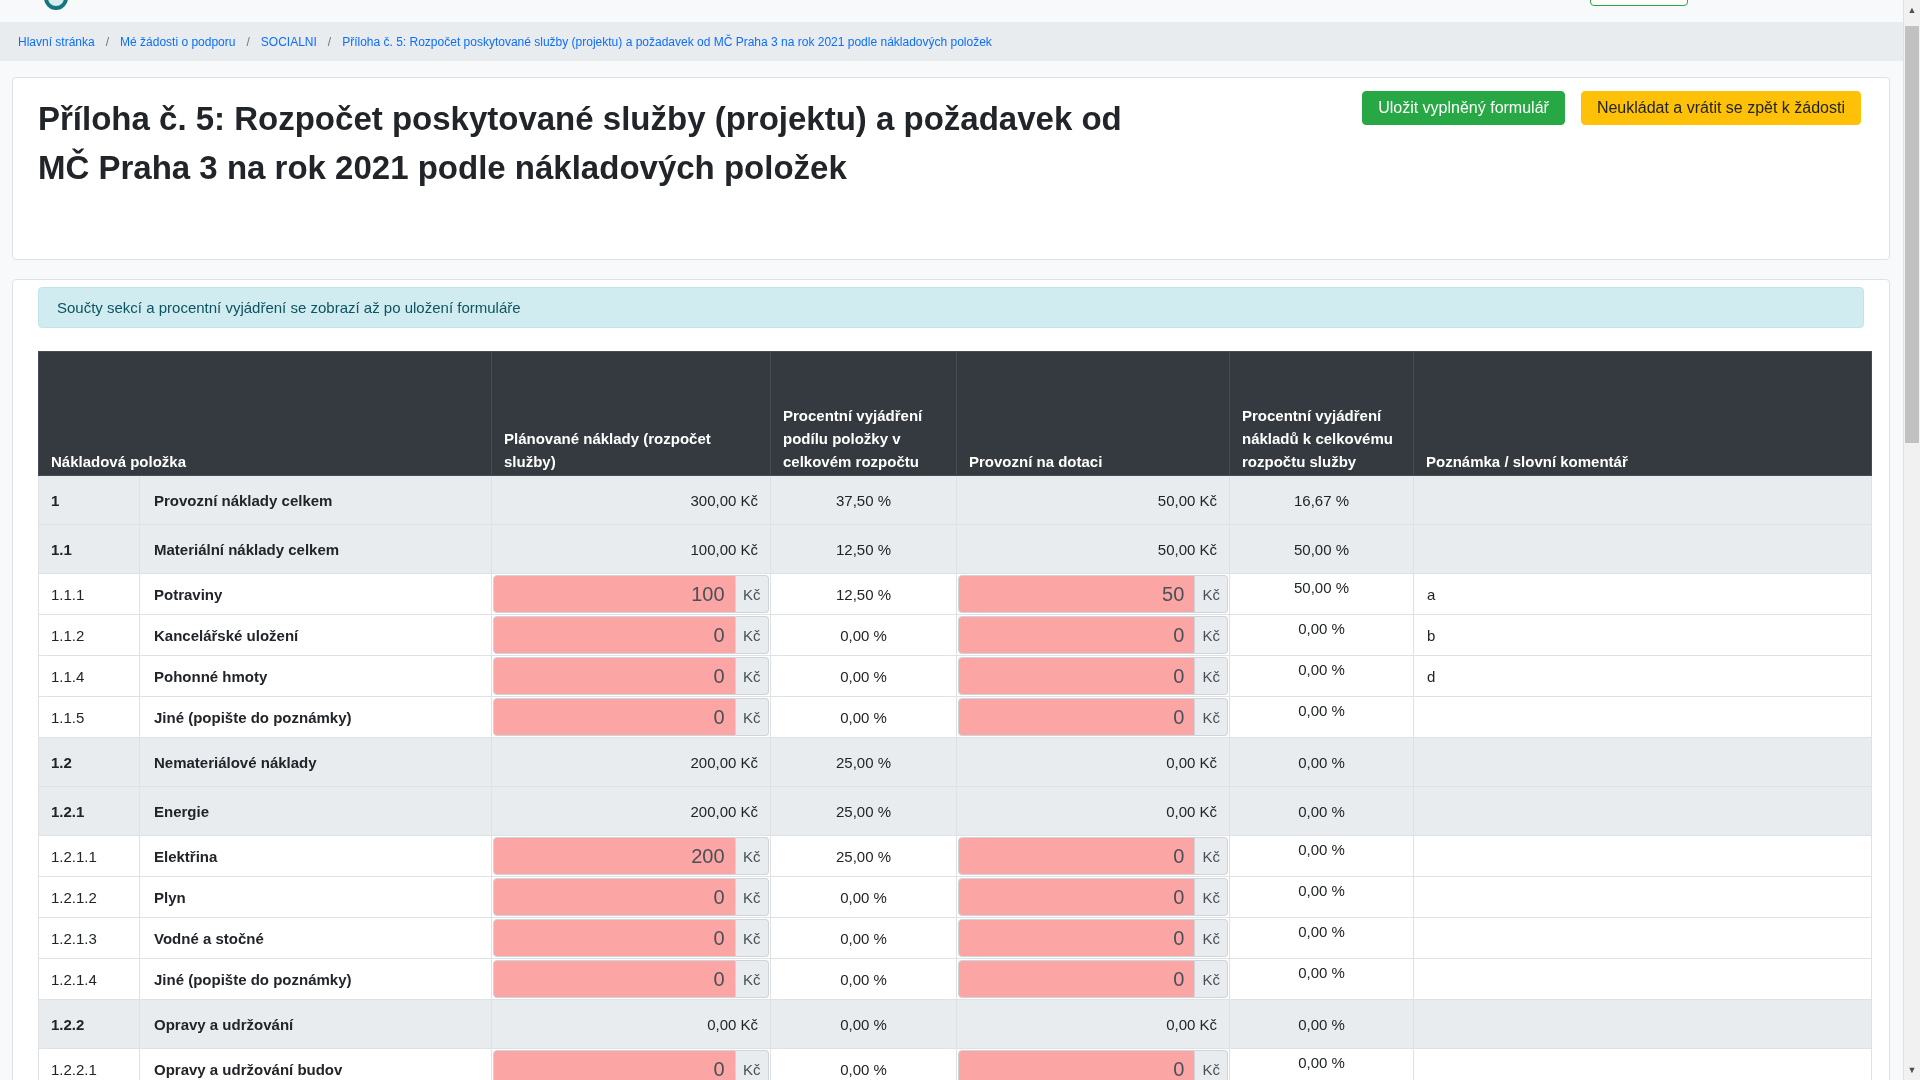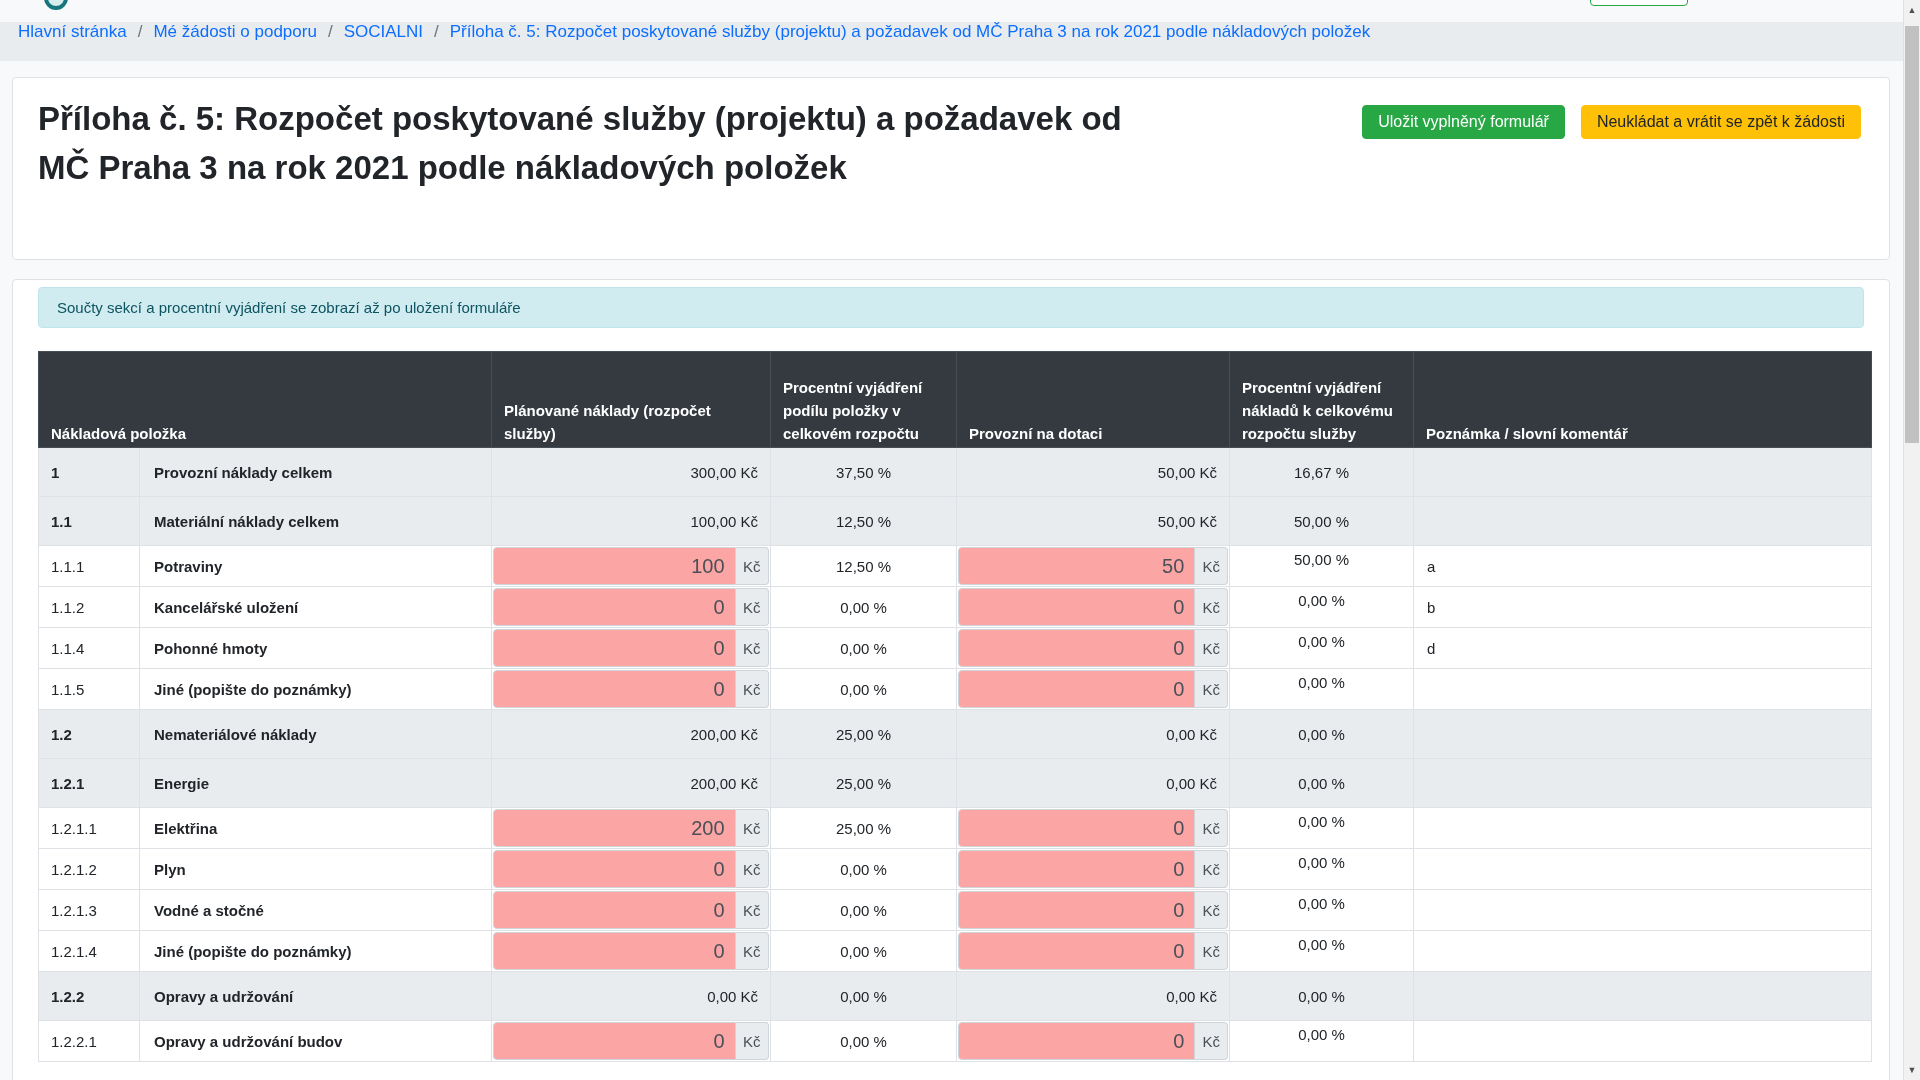--- a/index.html
+++ b/index.html
@@ -5,45 +5,45 @@
   * { margin:0; padding:0; box-sizing:border-box; }
   html,body { width:1920px; height:1080px; overflow:hidden; background:#f8f9fa;
     font-family:"Liberation Sans", sans-serif; color:#212529; }
 
   .top-strip { position:relative; height:22px; background:#f8f9fa; }
   .logo-circle { position:absolute; left:44px; top:-14px; width:24px; height:24px;
     border-radius:50%; border:4px solid #17757d; background:#d6ecee; }
   .ghost-btn { position:absolute; left:1590px; top:-30px; width:98px; height:36px;
     background:#fff; border:1px solid #28a745; border-radius:4px; }
 
-  .breadcrumb-bar { height:39px; background:#e9ecef; display:flex; align-items:flex-start;
-    padding:0 18px; font-size:17px; white-space:nowrap; overflow:hidden; }
+  .breadcrumb-bar { height:39px; background:#e9ecef; display:flex; align-items:center;
+    padding:0 18px; font-size:12px; white-space:nowrap; overflow:hidden; }
   .crumb { color:#0d6efd; text-decoration:none; cursor:pointer; }
   .crumb-sep { color:#6c757d; margin:0 11px; }
 
   .card { background:#fff; border:1px solid #dee2e6; border-radius:4px;
     margin:0 12px; width:1878px; }
   .title-card { margin-top:16px; position:relative; padding:16px 25px 17px 25px; height:183px; overflow:hidden; }
   .page-title { font-size:33px; line-height:49px; font-weight:700; max-width:1100px; }
-  .title-actions { position:absolute; top:27px; right:28px; display:flex; gap:16px; }
+  .title-actions { position:absolute; top:13px; right:28px; display:flex; gap:16px; }
   .btn { font-size:16px; padding:7px 15px; border-radius:4px; border:1px solid transparent;
     cursor:pointer; font-family:inherit; white-space:nowrap; }
   .btn-save { background:#28a745; border-color:#28a745; color:#fff; }
   .btn-cancel { background:#ffc107; border-color:#ffc107; color:#212529; }
 
   .content-card { margin-top:19px; padding:7px 25px 40px 25px; height:1000px; overflow:hidden; }
   .alert-info { background:#d1ecf1; border:1px solid #bee5eb; border-radius:4px;
     color:#0c5460; font-size:15px; padding:11px 18px; margin-bottom:23px; }
 
   table.budget { border-collapse:collapse; table-layout:fixed; width:1833px; }
   .budget col.c1{width:101px}.budget col.c2{width:352px}.budget col.c3{width:279px}
   .budget col.c4{width:186px}.budget col.c5{width:273px}.budget col.c6{width:184px}
   .budget col.c7{width:458px}
   .budget thead th { background:#343a40; color:#fff; font-size:15px; font-weight:700;
-    text-align:left; vertical-align:bottom; padding:2px 12px; height:96px;
+    text-align:left; vertical-align:bottom; padding:2px 12px; height:124px;
     border:1px solid #454d55; line-height:23px; }
   .budget td { border:1px solid #dee2e6; font-size:15px; vertical-align:middle; }
   tr.row-section { background:#e9ecef; height:49px; }
   tr.row-input { background:#fff; height:41px; }
   .c-num { padding-left:12px; font-size:16px; }
   tr.row-section .c-num { font-weight:700; }
   .c-name { padding-left:14px; font-size:16px; font-weight:700; }
   .c-money { text-align:right; padding-right:12px; }
   .c-pct { text-align:center; }
   tr.row-input .pct-top { vertical-align:top; padding-top:5px; }

